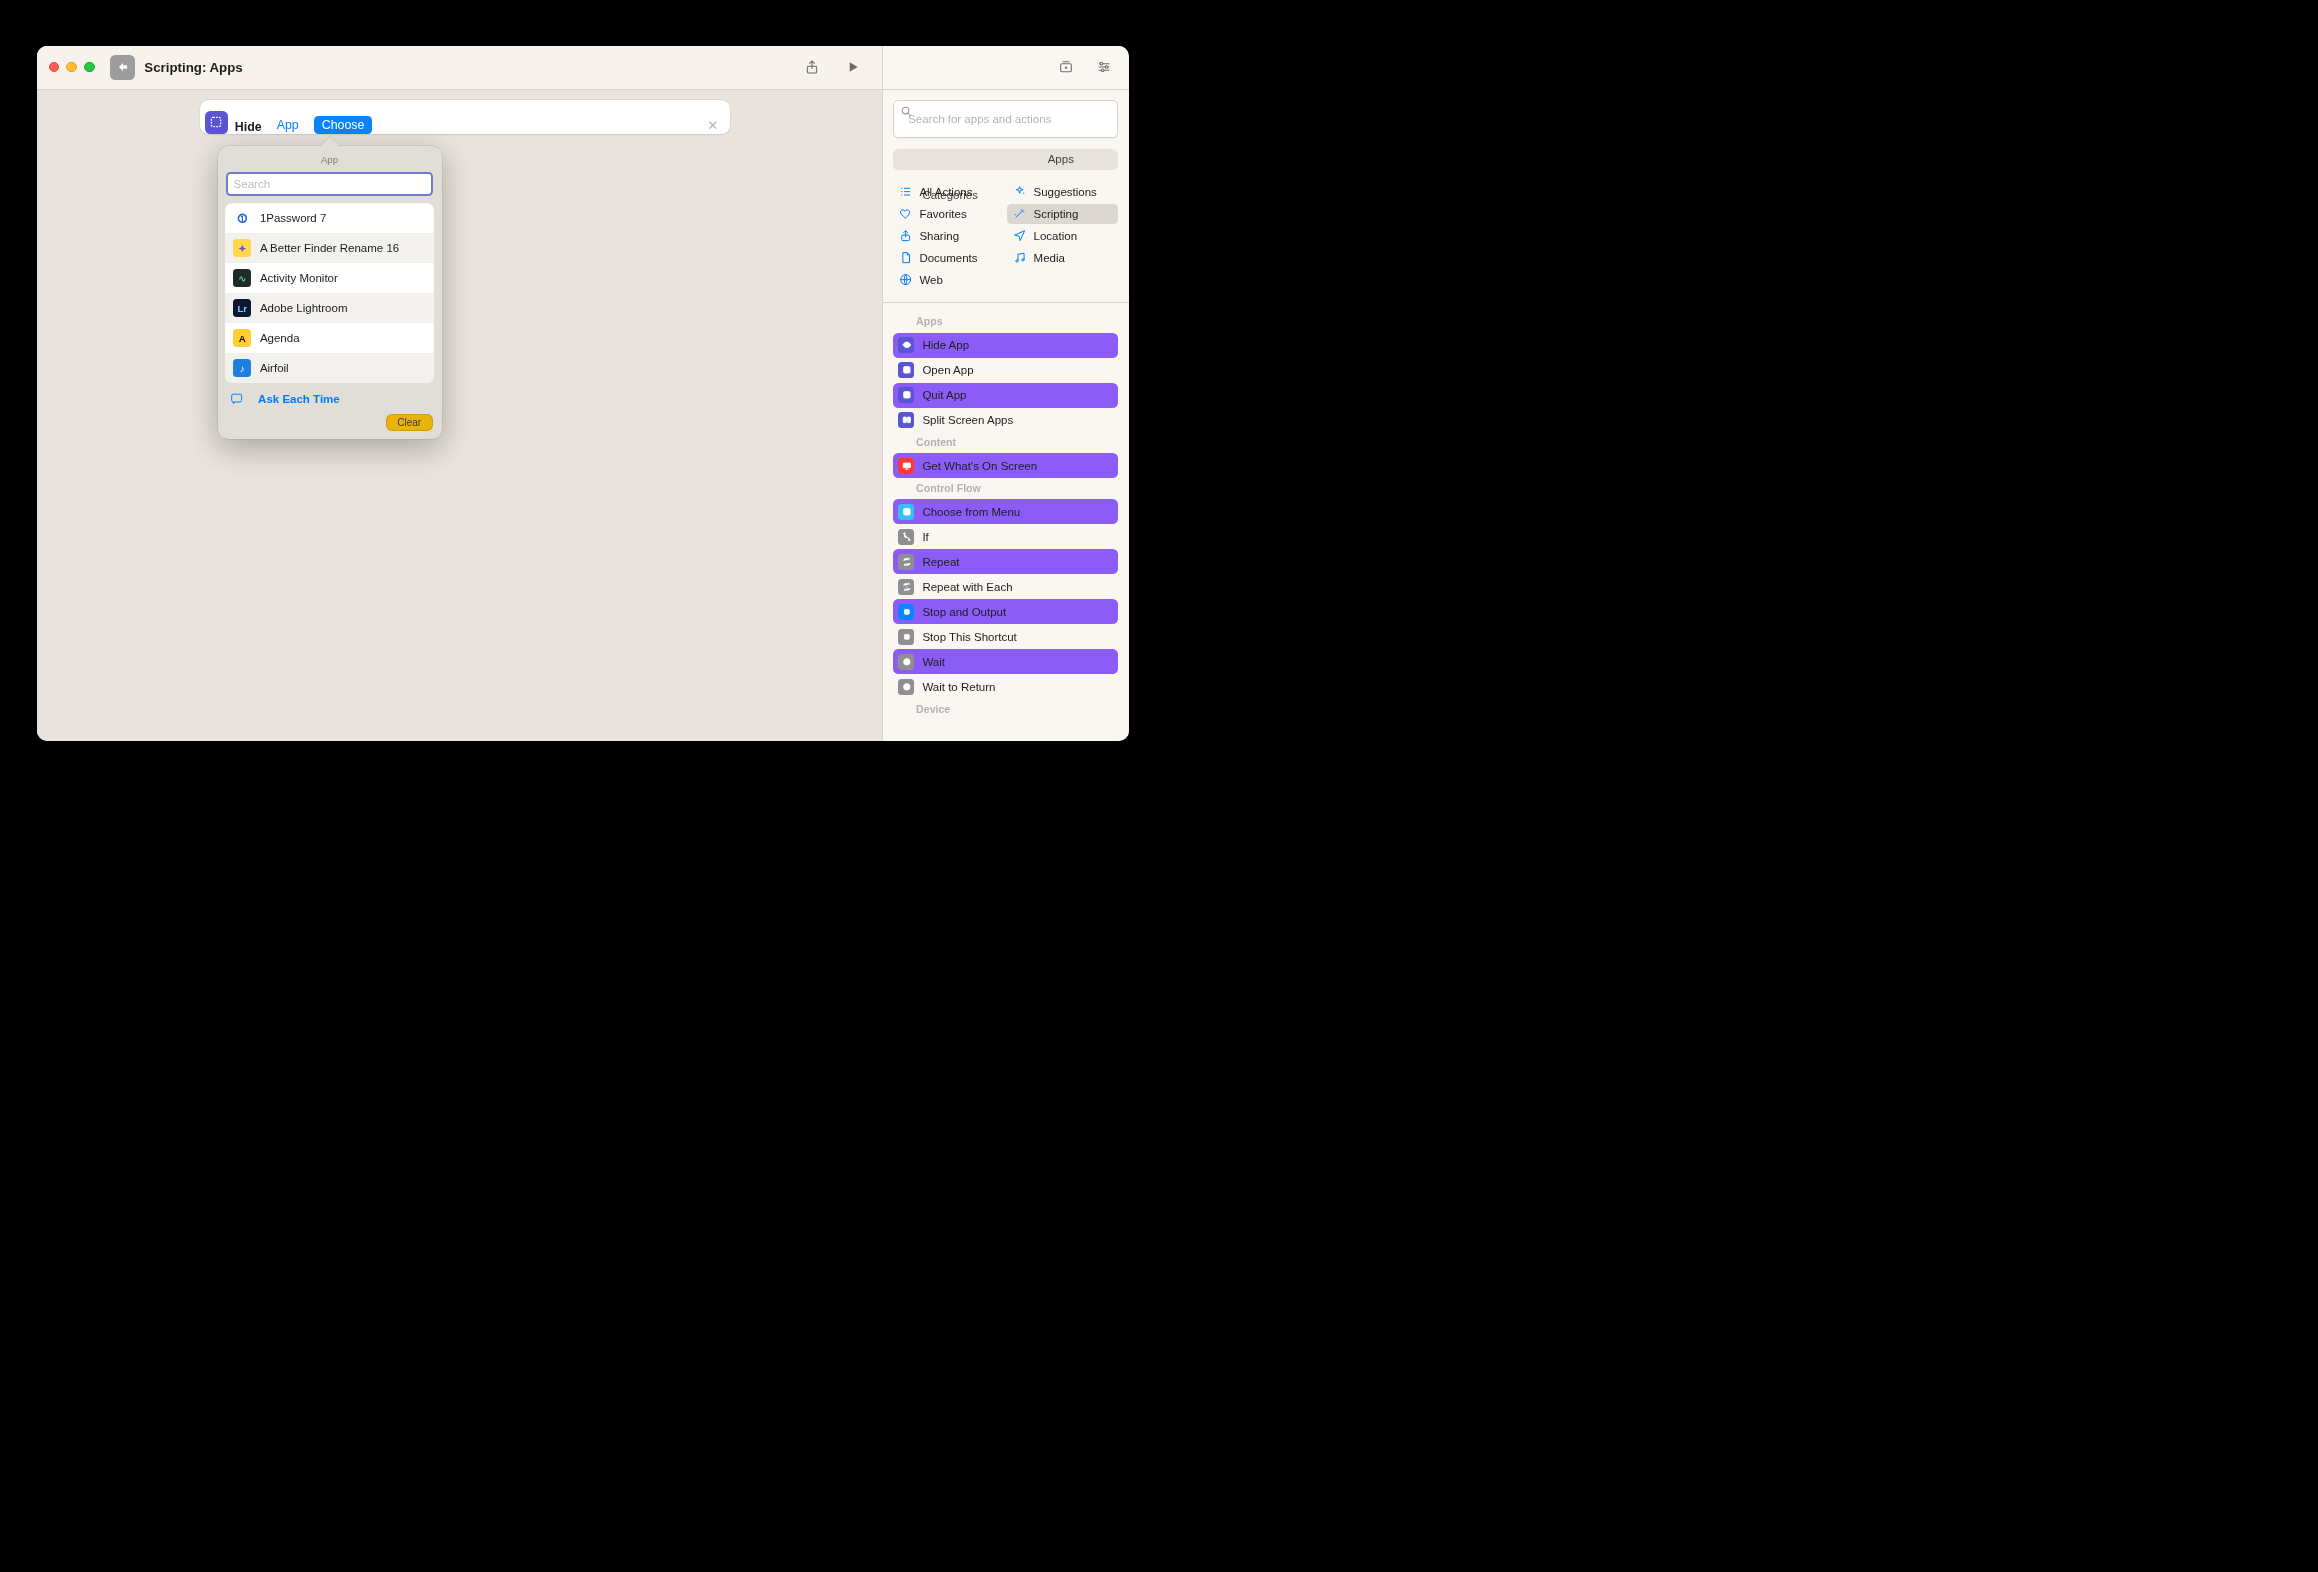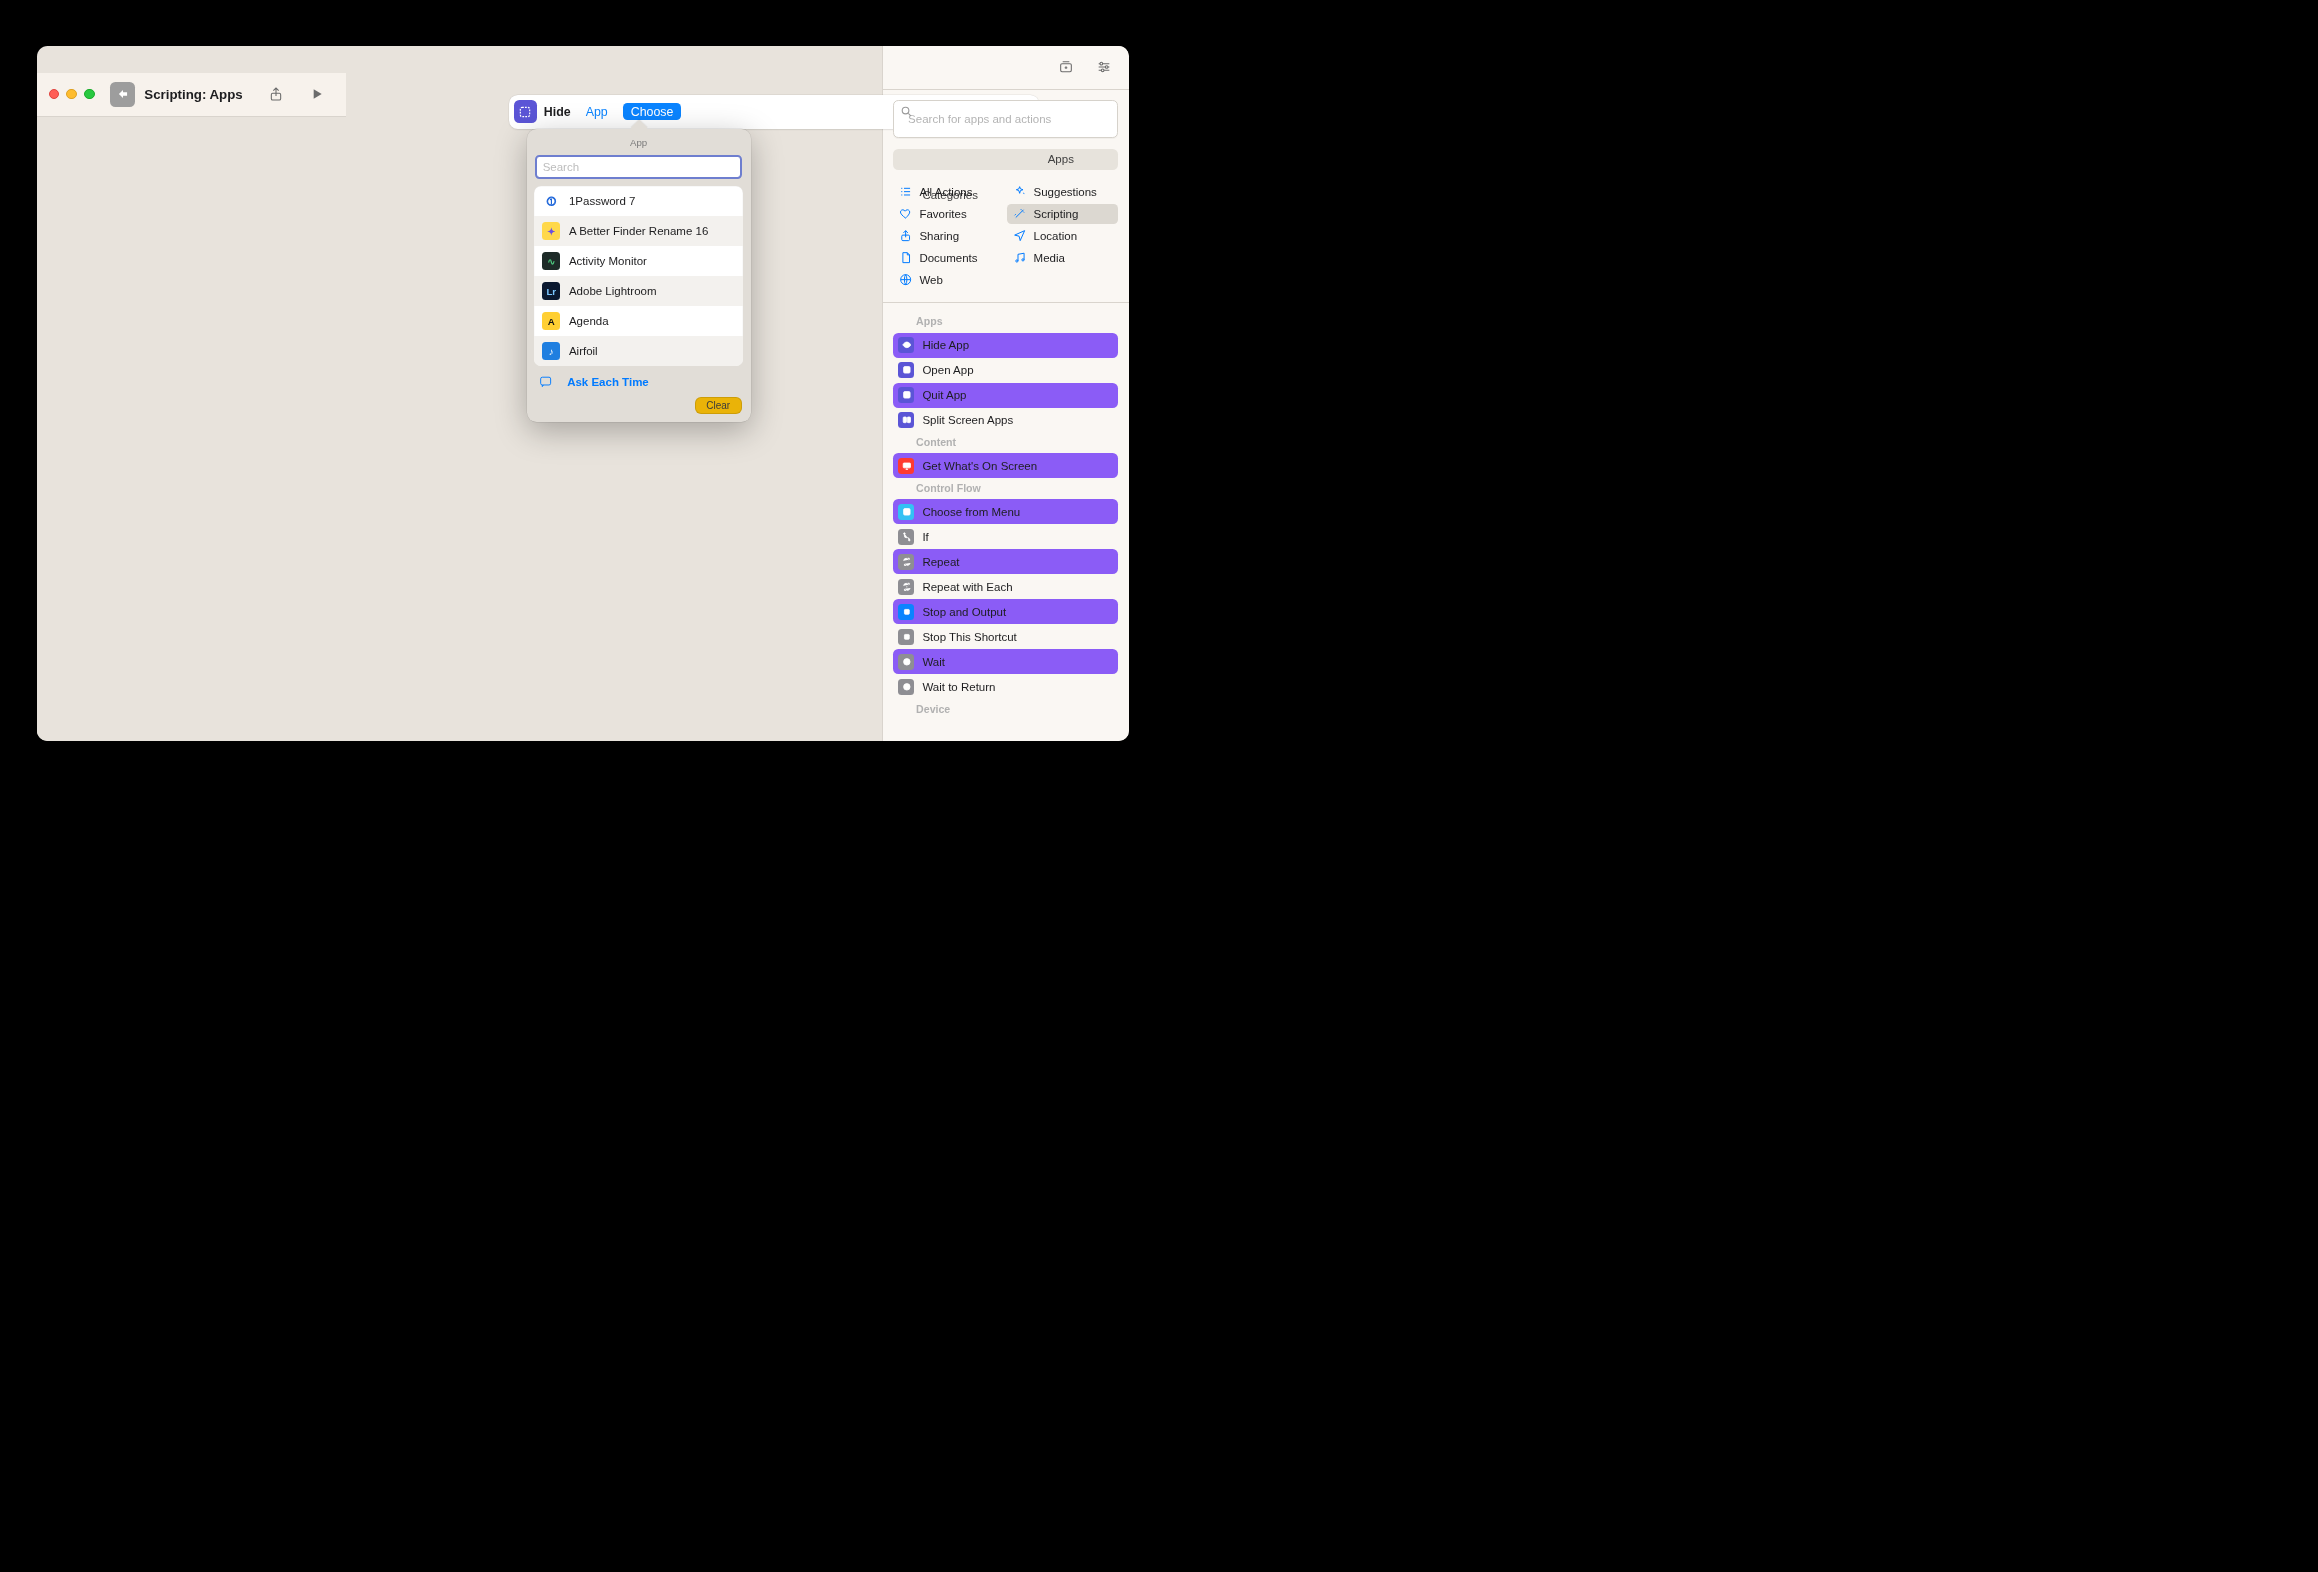--- a/index.html
+++ b/index.html
@@ -31,24 +31,23 @@
     width:1092px;height:695px;
     border-radius:10.6px;
     background:var(--bg-window);
     overflow:hidden;
     box-shadow:0 22px 53px rgba(0,0,0,.5),0 0 0 0.9px rgba(0,0,0,.15);
     display:flex;
   }
 
   .main{
     flex:1;
-    display:flex;flex-direction:row;
+    display:flex;flex-direction:column;
     min-width:0;
     background:var(--bg-window);
-    margin-top:27px;
   }
 
   
   .titlebar{
     height:44px;
     display:flex;align-items:center;
     padding:0 12.4px;
     border-bottom:0.9px solid var(--border);
     background:var(--bg-titlebar);
     gap:8.8px;
@@ -67,26 +66,26 @@
   .title-text{font-weight:600;font-size:13.3px;color:var(--text);}
   .titlebar .spacer{flex:1;}
   .tb-btn{width:32px;height:25px;display:flex;align-items:center;justify-content:center;color:#6b6b6b;border-radius:5.3px;}
   .tb-btn svg{width:16px;height:16px;fill:none;stroke:#6b6b6b;stroke-width:1.6;}
 
   
   .canvas{flex:1;position:relative;padding:19.4px 0 0 0;}
 
   
   .action-card{
-    position:absolute;left:163px;top:22px;
+    position:absolute;left:163px;top:10px;
     width:530px;height:34px;
     background:var(--bg-white);
     border-radius:8.8px;
     box-shadow:0 0.9px 1.8px rgba(0,0,0,.08),0 0 0 0.4px rgba(0,0,0,.06);
-    display:flex;align-items:center;
+    display:flex;align-items:flex-end;
     padding:0 8.8px 0 5.3px;gap:7px;
     font-size:12.4px;
   }
   .action-icon{
     width:23px;height:23px;border-radius:5.3px;
     background:#5b55d6;display:flex;align-items:center;justify-content:center;
   }
   .action-icon svg{width:14px;height:14px;stroke:#fff;fill:none;stroke-width:2;}
   .action-label{font-weight:600;color:var(--text);}
   .token{padding:1.8px 8px;border-radius:4.4px;font-weight:500;font-size:12.4px;}

